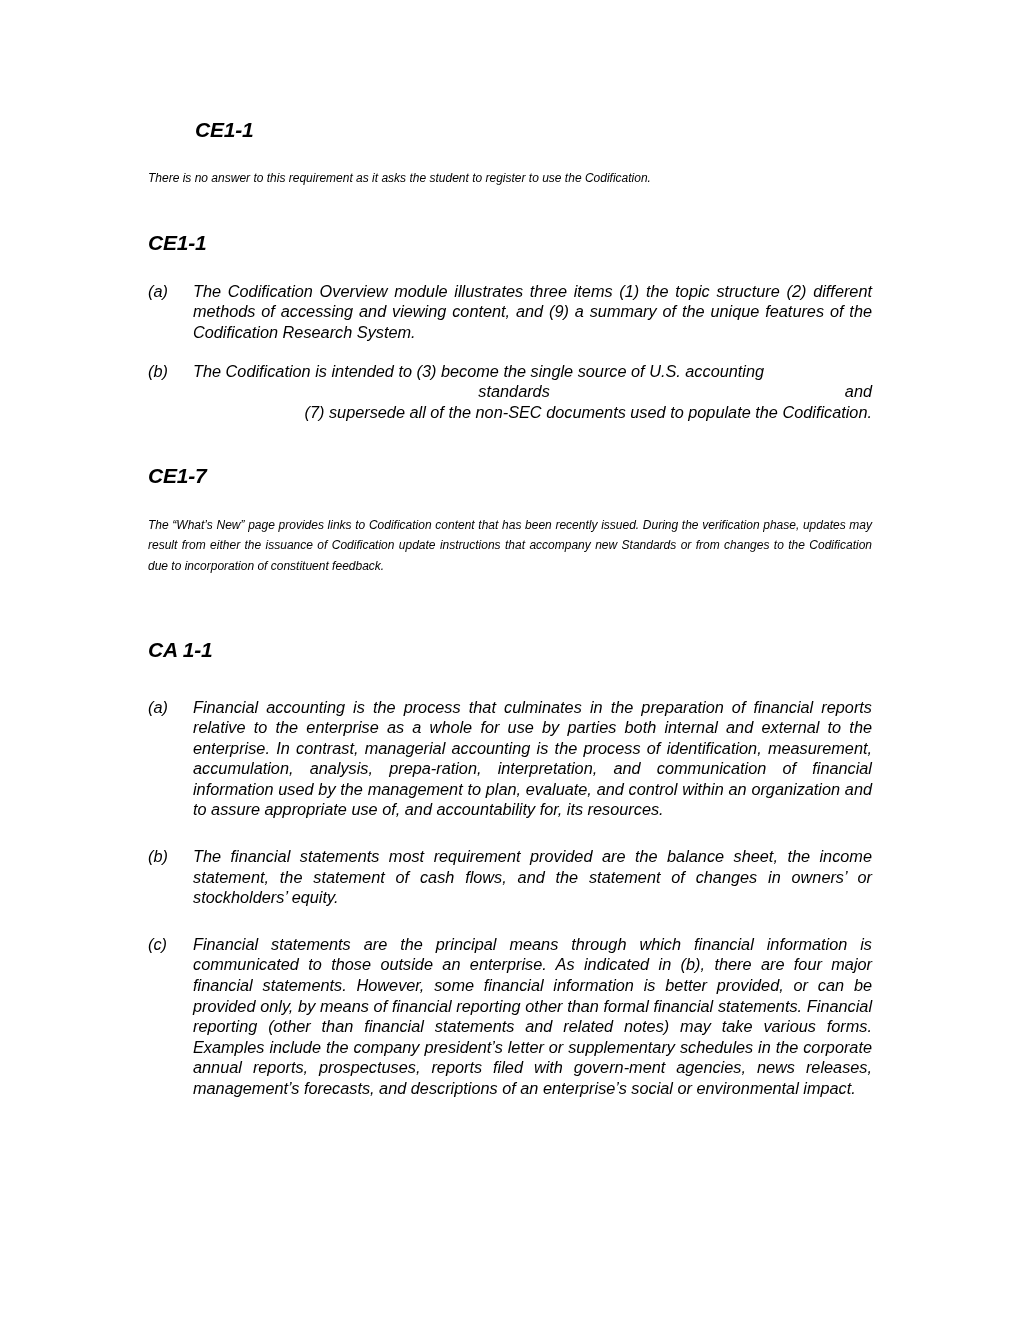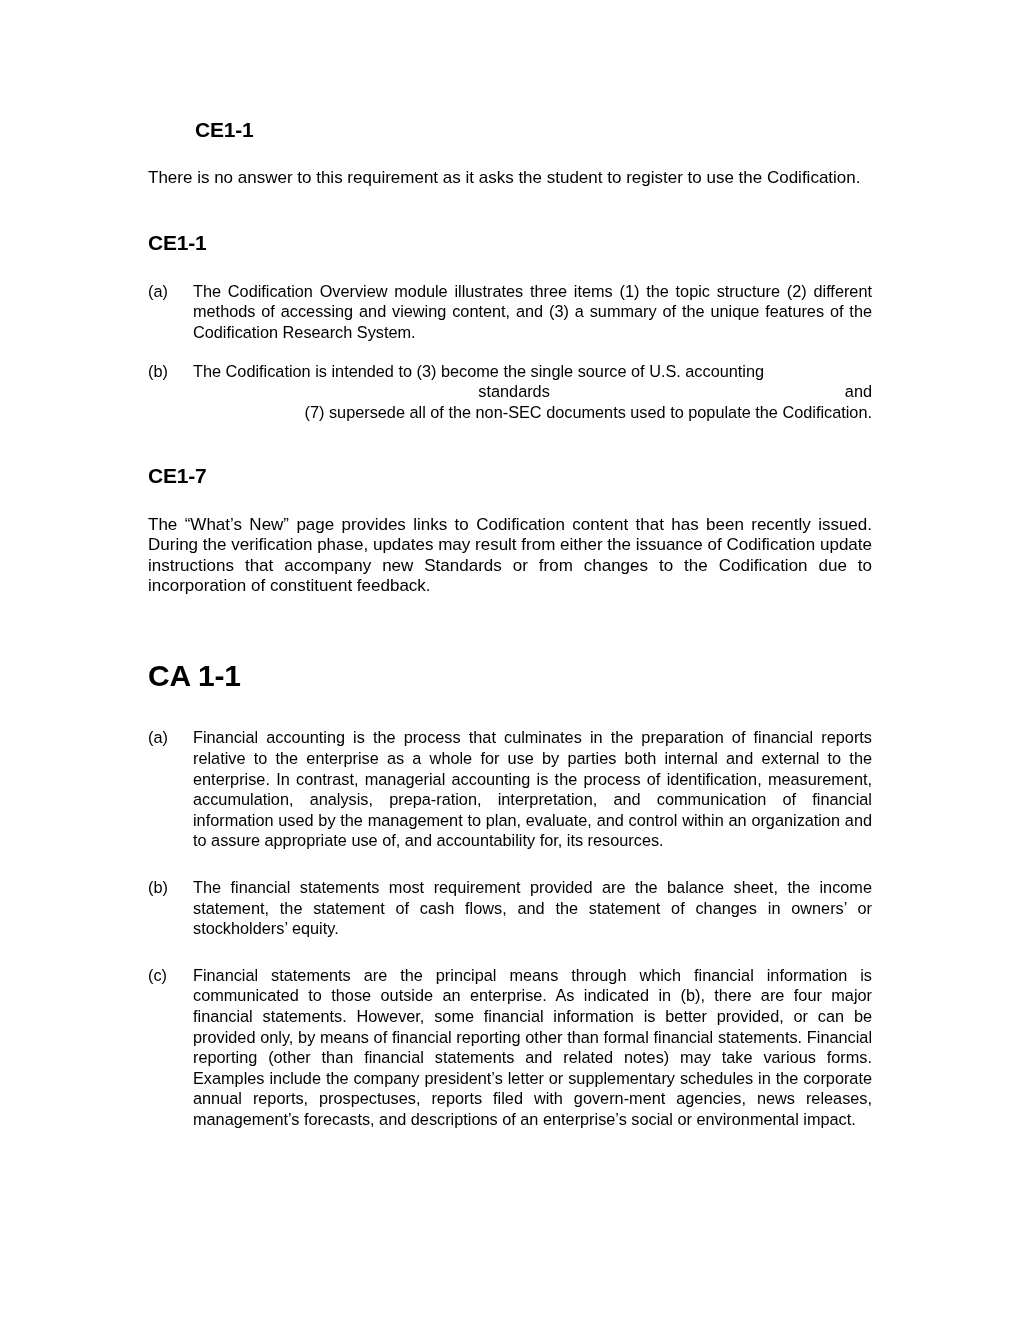--- a/index.html
+++ b/index.html
@@ -17,48 +17,49 @@
   }
 
   .page {
     position: relative;
     width: 1020px;
     height: 1320px;
     background: #ffffff;
     box-sizing: border-box;
     padding: 0;
     overflow: hidden;
+    font-style: italic;
   }
 
   .content {
     position: absolute;
     left: 148px;
     top: 0;
     width: 724px;   
   }
 
   
   h1.section-heading {
     font-size: 21px;
     font-weight: bold;
     letter-spacing: -0.2px;
     margin: 0;
     padding: 0;
     line-height: 1.15;
   }
   h1.section-heading.big {
-    font-size: 30px;
+    font-size: 21px;
   }
   h1.section-heading.indented {
     margin-left: 47px;
   }
 
   
   p.body-text {
-    font-size: 17px;
+    font-size: 12px;
     line-height: 20.6px;
     text-align: justify;
     text-justify: inter-word;
     margin: 0;
     padding: 0;
   }
 
   
   .list-item {
     position: relative;
@@ -113,21 +114,21 @@
     <p class="body-text">There is no answer to this requirement as it asks the student to register to use the Codification.</p>
 
     <div class="sp-5"></div>
 
     <h1 class="section-heading">CE1-1</h1>
 
     <div class="sp-3"></div>
 
     <div class="list-item">
       <span class="marker">(a)</span>
-      <span class="item-text">The Codification Overview module illustrates three items (1) the topic structure (2) different methods of accessing and viewing content, and (3) a summary of the unique features of the Codification Research System.</span>
+      <span class="item-text">The Codification Overview module illustrates three items (1) the topic structure (2) different methods of accessing and viewing content, and (9) a summary of the unique features of the Codification Research System.</span>
     </div>
 
     <div class="sp-2"></div>
 
     <div class="list-item">
       <span class="marker">(b)</span>
       <span class="item-text">
         <span class="justified-line">The Codification is intended to (3) become the single source of U.S. accounting</span>
         <span class="runt-line"><span>standards</span><span class="gap"></span><span>and</span></span>
         <span class="runt-line">(7) supersede all of the non-SEC documents used to populate the Codification.</span>

